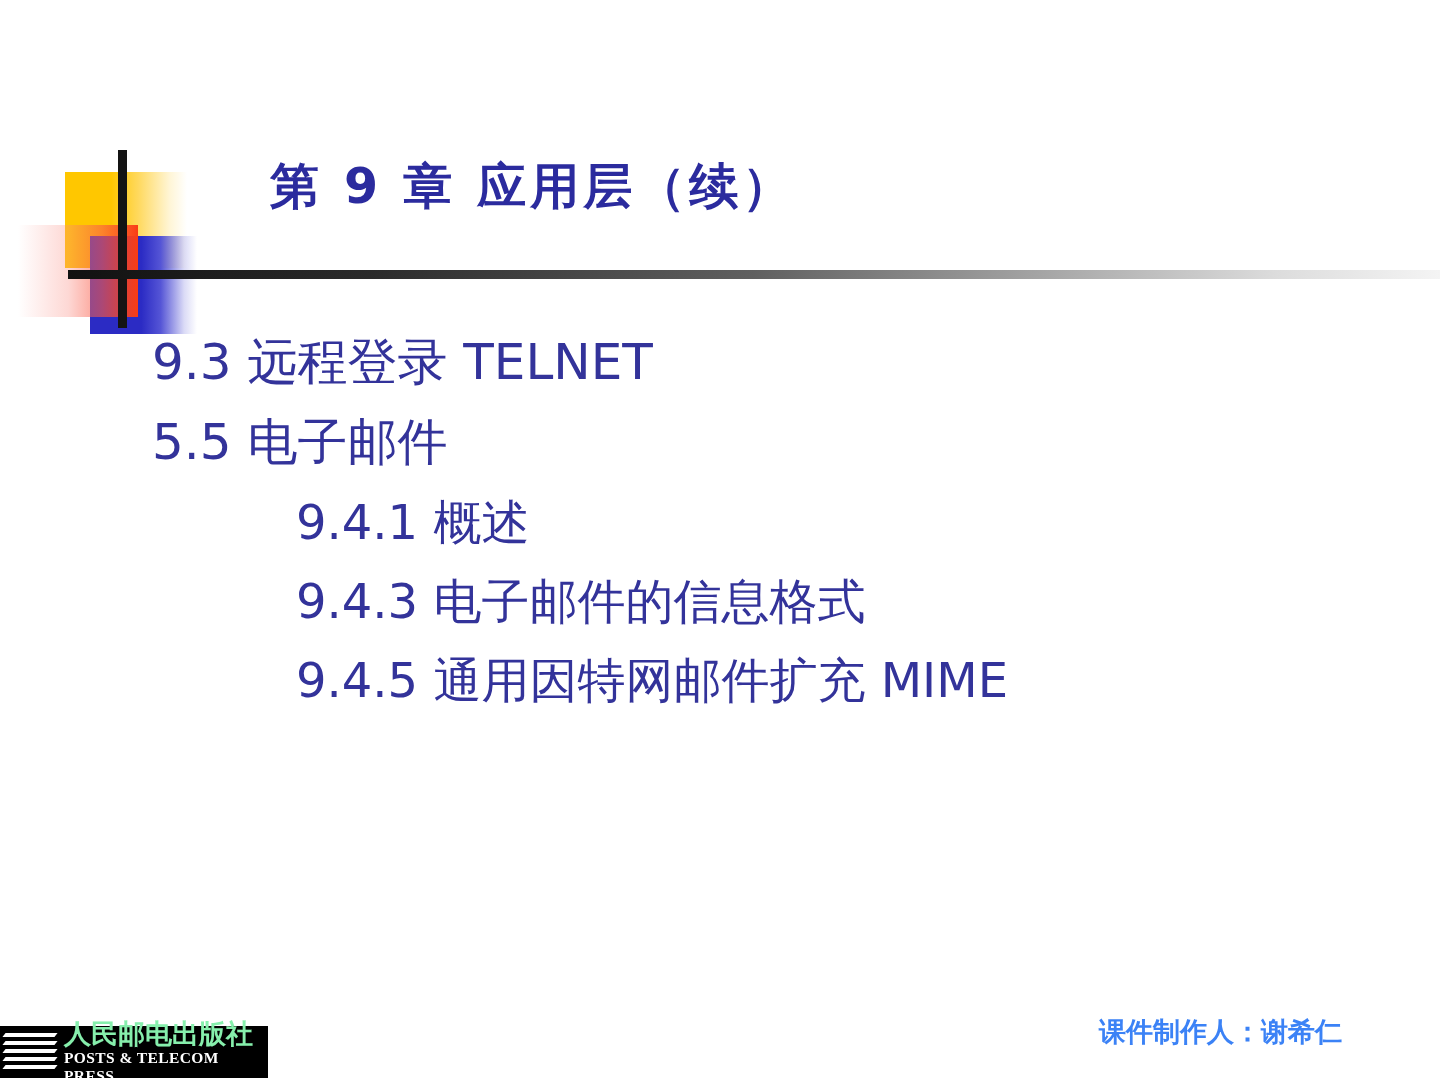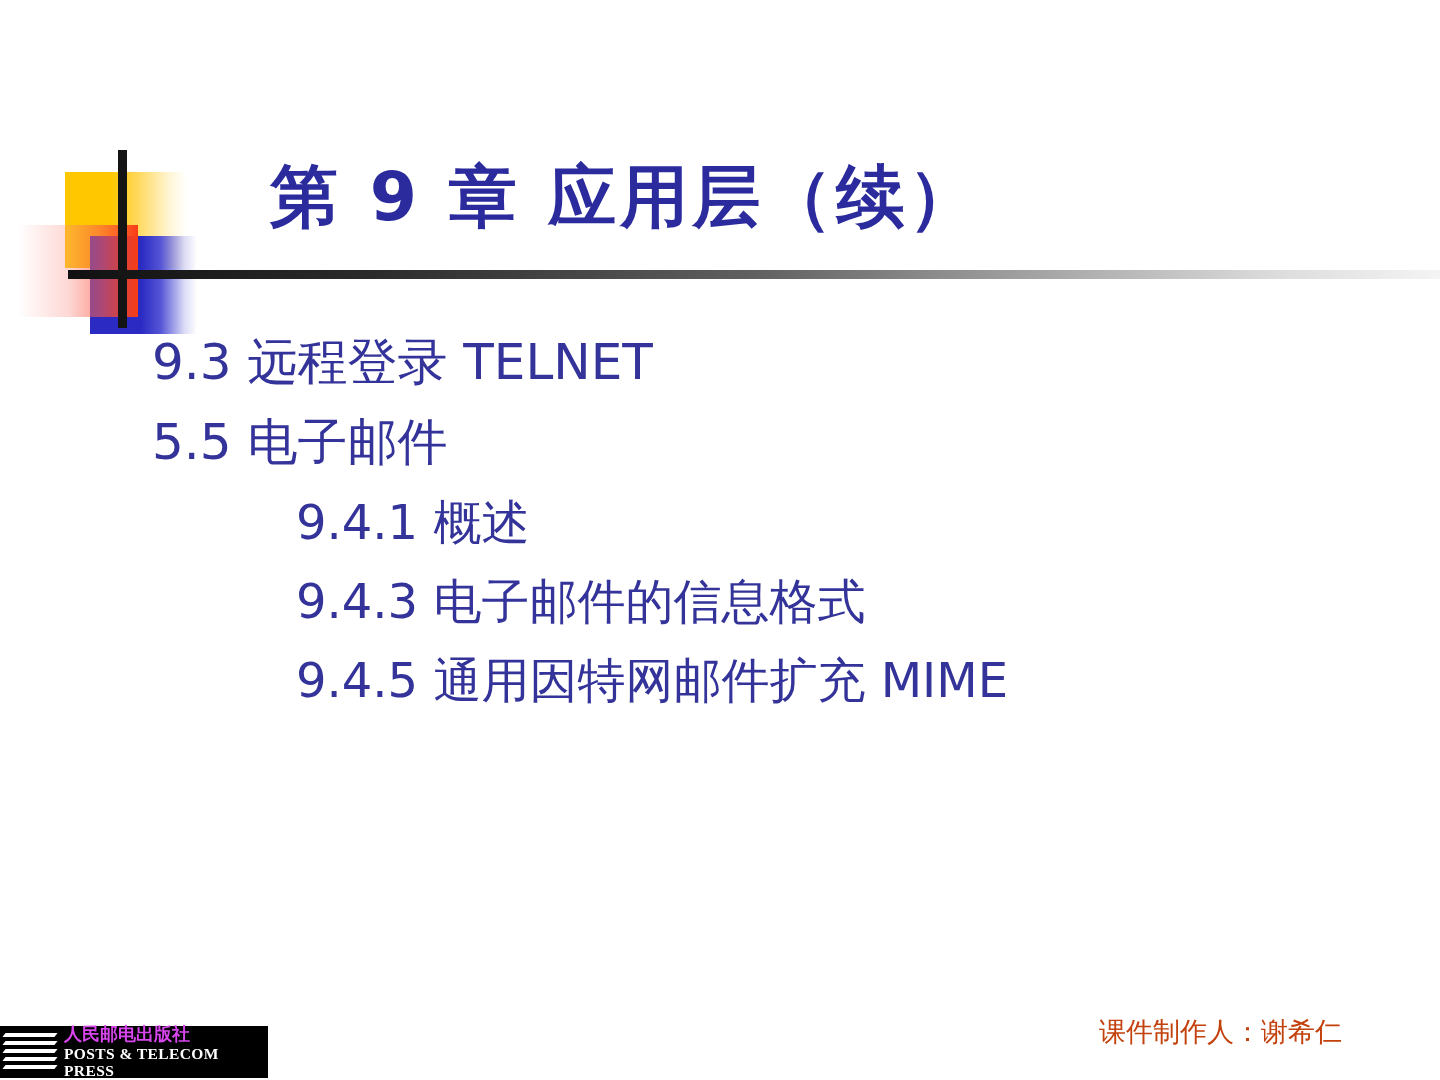--- a/index.html
+++ b/index.html
@@ -73,21 +73,21 @@
     background: linear-gradient(to right, #111111 0%, #2b2b2b 22%, #606060 50%, #a8a8a8 72%, #dcdcdc 88%, #f4f4f4 100%);
   }
 
   
   .slide-title {
     position: absolute;
     left: 270px;
     top: 160px;
     width: 1000px;
     font-family: "DejaVu Sans", "Liberation Sans", sans-serif;
-    font-size: 68px;
+    font-size: 49px;
     font-weight: bold;
     color: #2B2B9E;
     letter-spacing: 4px;
     white-space: nowrap;
     line-height: 1.1;
   }
 
   
   .outline {
     position: absolute;
@@ -148,44 +148,45 @@
   .logo-mark span:nth-child(3) { top: 20px; }
   .logo-mark span:nth-child(4) { top: 28px; }
   .logo-mark span:nth-child(5) { top: 36px; }
   .logo-text {
     display: flex;
     flex-direction: column;
     justify-content: center;
     margin-left: 6px;
   }
   .logo-cn {
-    color: #d946ef;
+    color: #86efac;
     font-family: "DejaVu Serif", "Liberation Serif", serif;
     font-weight: bold;
-    font-size: 18px;
+    font-size: 27px;
     line-height: 1.0;
     letter-spacing: 0px;
   }
   .logo-en {
     color: #ffffff;
     font-family: "Liberation Serif", "DejaVu Serif", serif;
     font-weight: bold;
     font-size: 15.5px;
     line-height: 1.1;
     letter-spacing: 0.4px;
     margin-top: 2px;
   }
   .credit {
     position: absolute;
     right: 98px;
     top: 1014px;
     font-family: "DejaVu Sans", "Liberation Sans", sans-serif;
     font-size: 27px;
-    color: #c2410c;
+    color: #3b82f6;
     white-space: nowrap;
+    font-weight: bold;
   }
 </style>
 </head>
 <body>
 
 <div id="slide">
 
   <div class="deco">
     <div class="deco-yellow"></div>
     <div class="deco-blue"></div>

